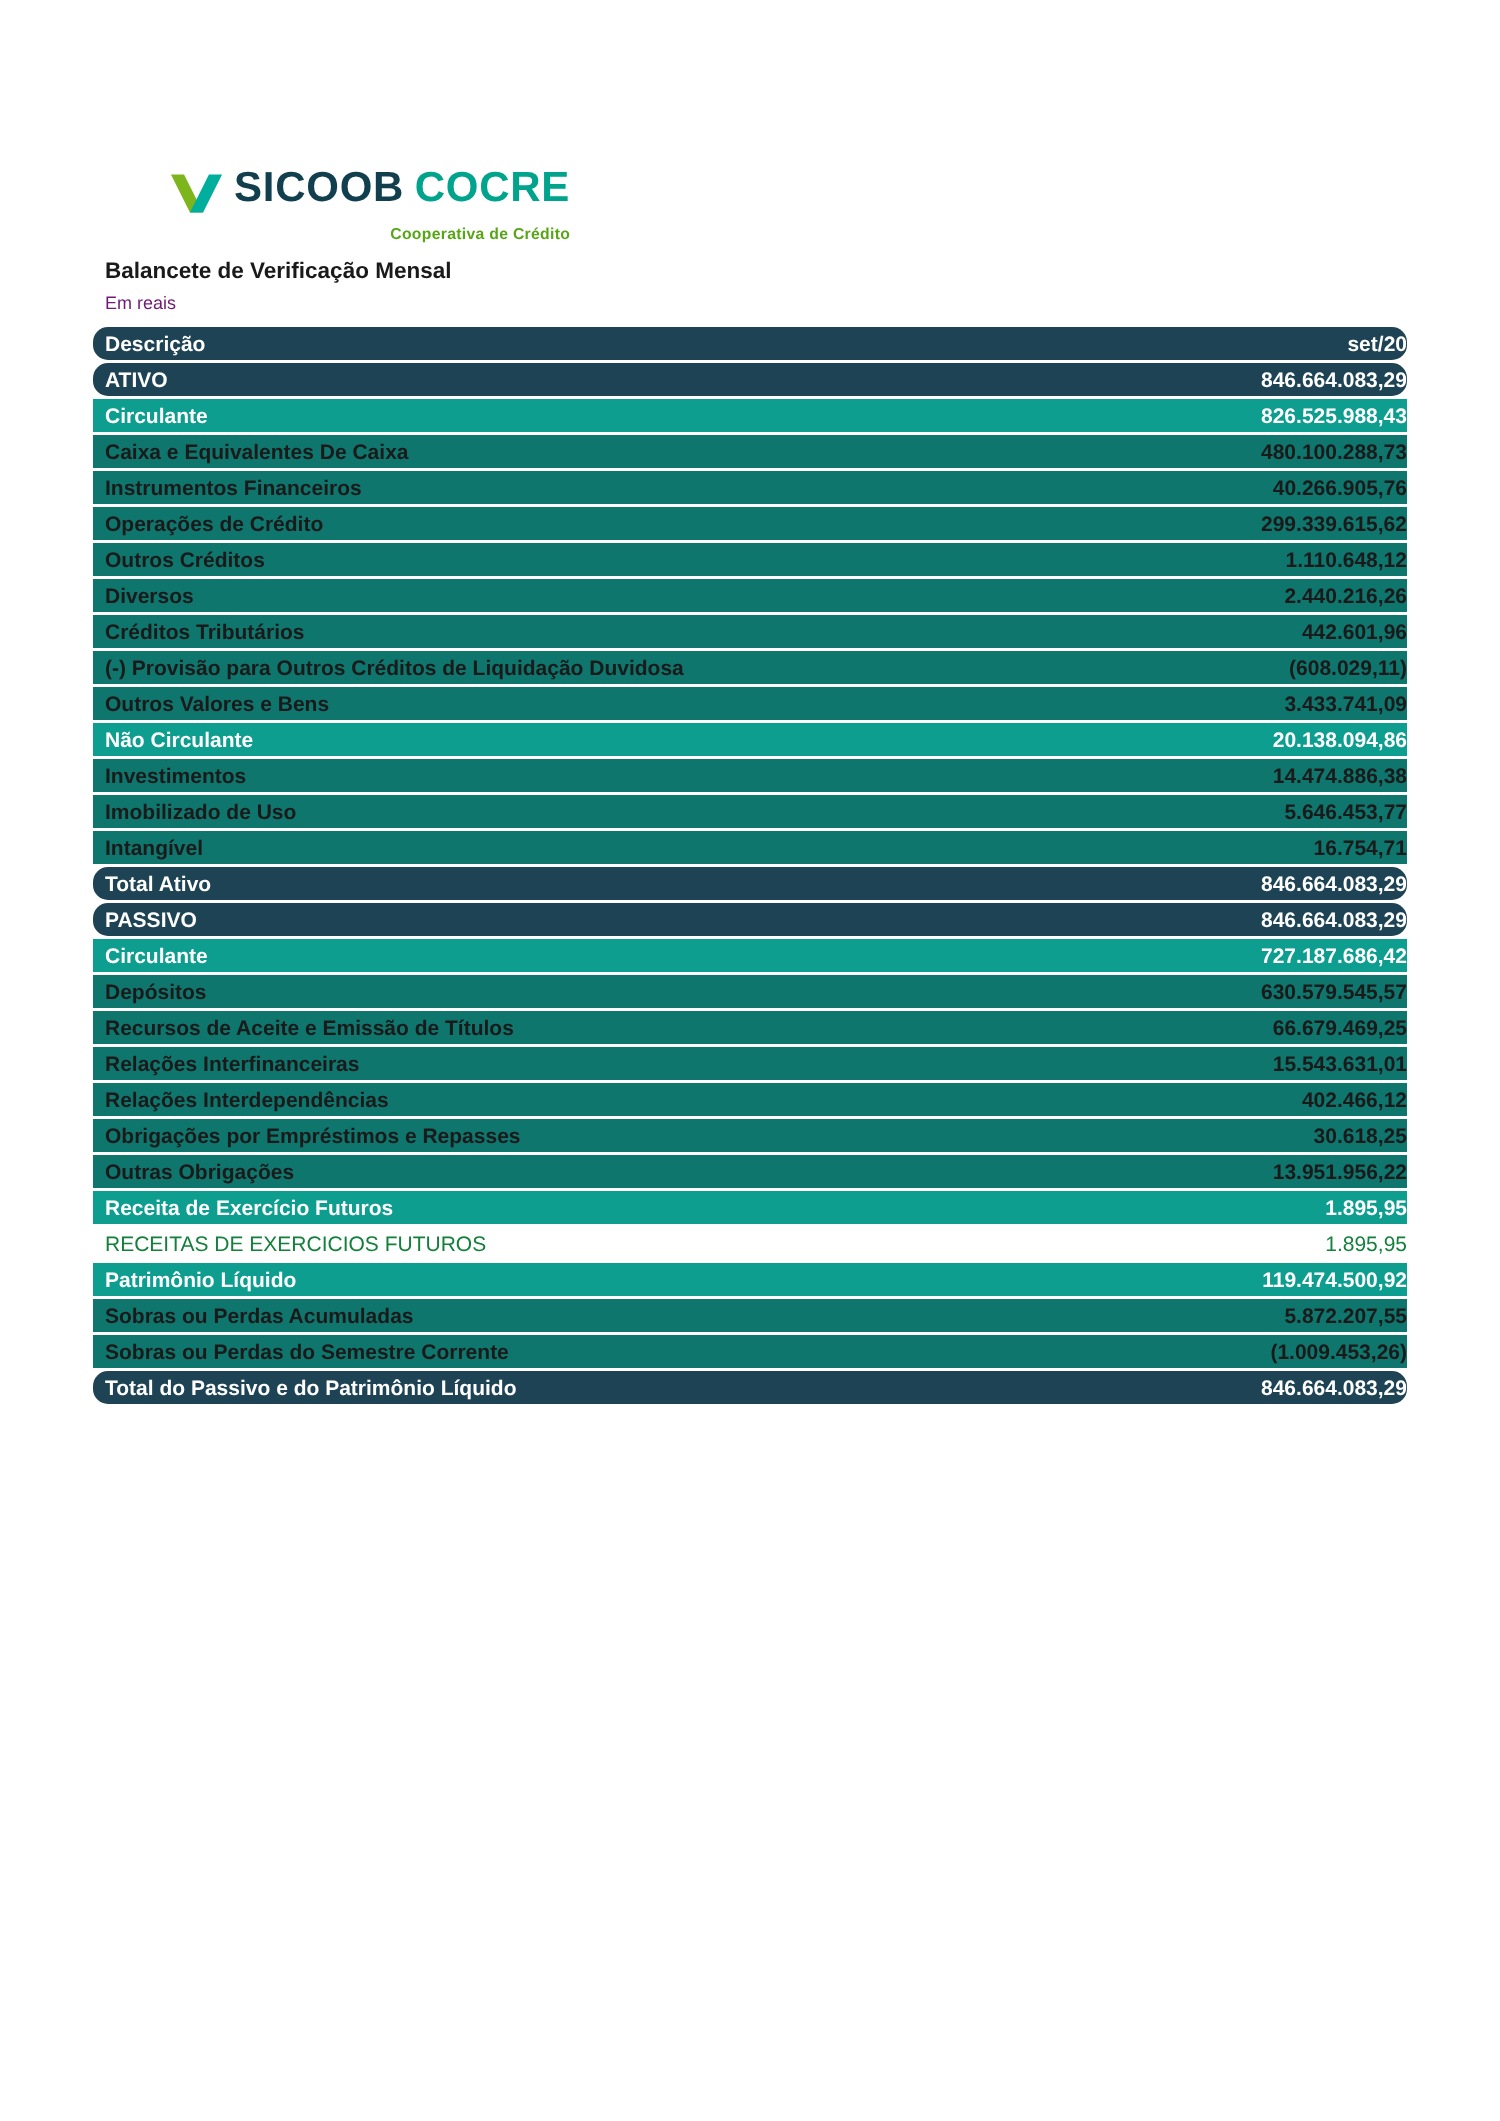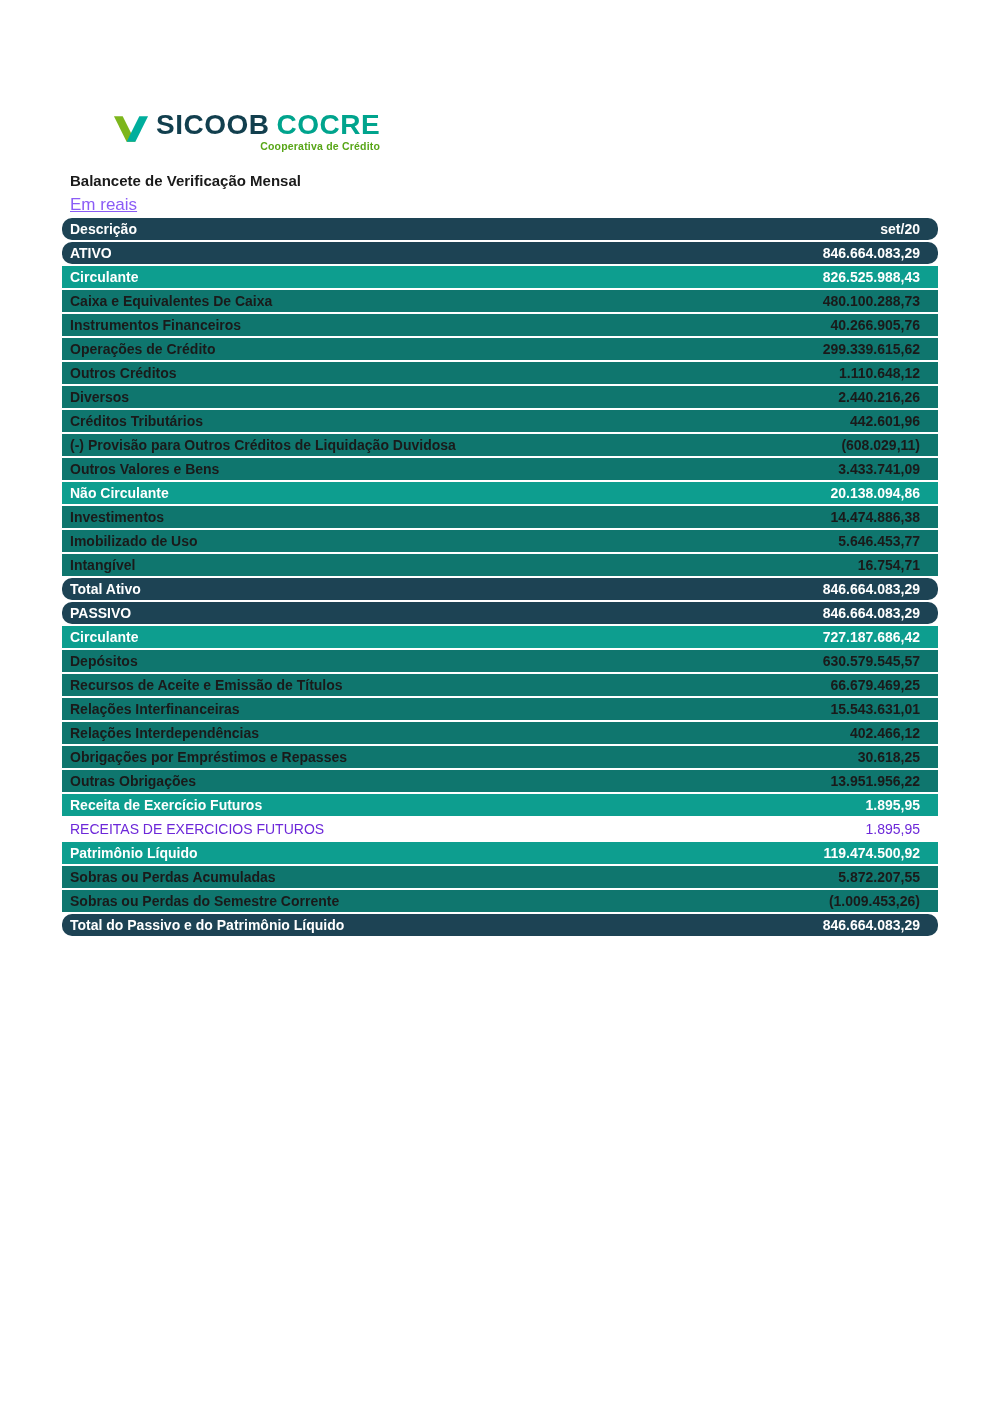--- a/index.html
+++ b/index.html
@@ -35,83 +35,82 @@
     letter-spacing: 0.5px;
     line-height: 1.05;
     white-space: nowrap;
   }
   .logo-brand { color: #123f4e; }
   .logo-coop  { color: #00a48d; margin-left: 7px; }
   .logo-tagline {
     font-size: 10.5px;
     font-weight: 700;
     color: #58a618;
-    margin-top: 1px;
+    margin-top: 11px;
     letter-spacing: 0.2px;
   }
 
   
   .doc-title {
     position: absolute;
     top: 172px;
     left: 70px;
     font-size: 15px;
     font-weight: 700;
     color: #1a1a1a;
   }
   .doc-subtitle {
     position: absolute;
     top: 195px;
     left: 70px;
-    font-size: 17px;
+    font-size: 12px;
     font-weight: 400;
-    color: #8b5cf6;
-    text-decoration: underline;
+    color: #701a75;
   }
 
   
   .balance-table {
     position: absolute;
     top: 218px;
     left: 62px;
     width: 876px;
   }
   .row {
     display: flex;
     justify-content: space-between;
     align-items: center;
     height: 22px;
     margin-bottom: 2px;
     font-size: 14px;
     line-height: 22px;
   }
   .cell { white-space: nowrap; }
   .cell.label { padding-left: 8px; text-align: left; }
-  .cell.value { padding-right: 18px; text-align: right; }
+  .cell.value { padding-right: 0; text-align: right; }
 
   .row--header,
   .row--dark {
     background: #1d4354;
     color: #ffffff;
     font-weight: 700;
     border-radius: 10px;
   }
   .row--teal {
     background: #0d9e8f;
     color: #ffffff;
     font-weight: 700;
   }
   .row--bold {
     background: #0f766e;
     color: #1a1a1a;
     font-weight: 700;
   }
   .row--plain {
     background: #ffffff;
-    color: #6d28d9;
+    color: #15803d;
     font-weight: 400;
     justify-content: space-between;
   }
 </style>
 </head>
 <body>
 
 <div class="page">
 
   <div class="logo">

